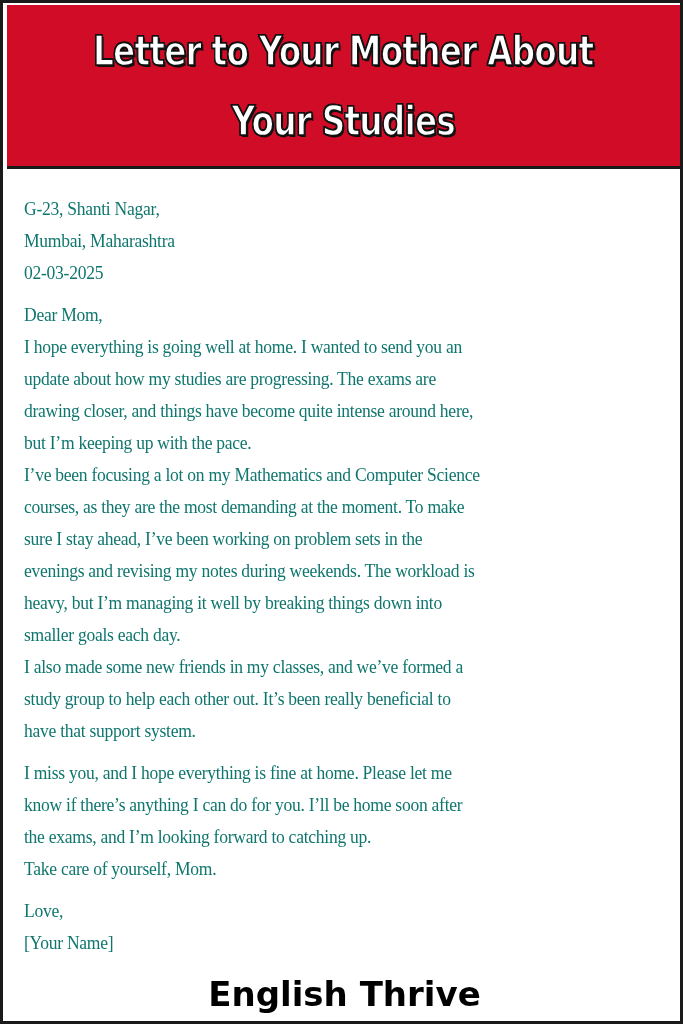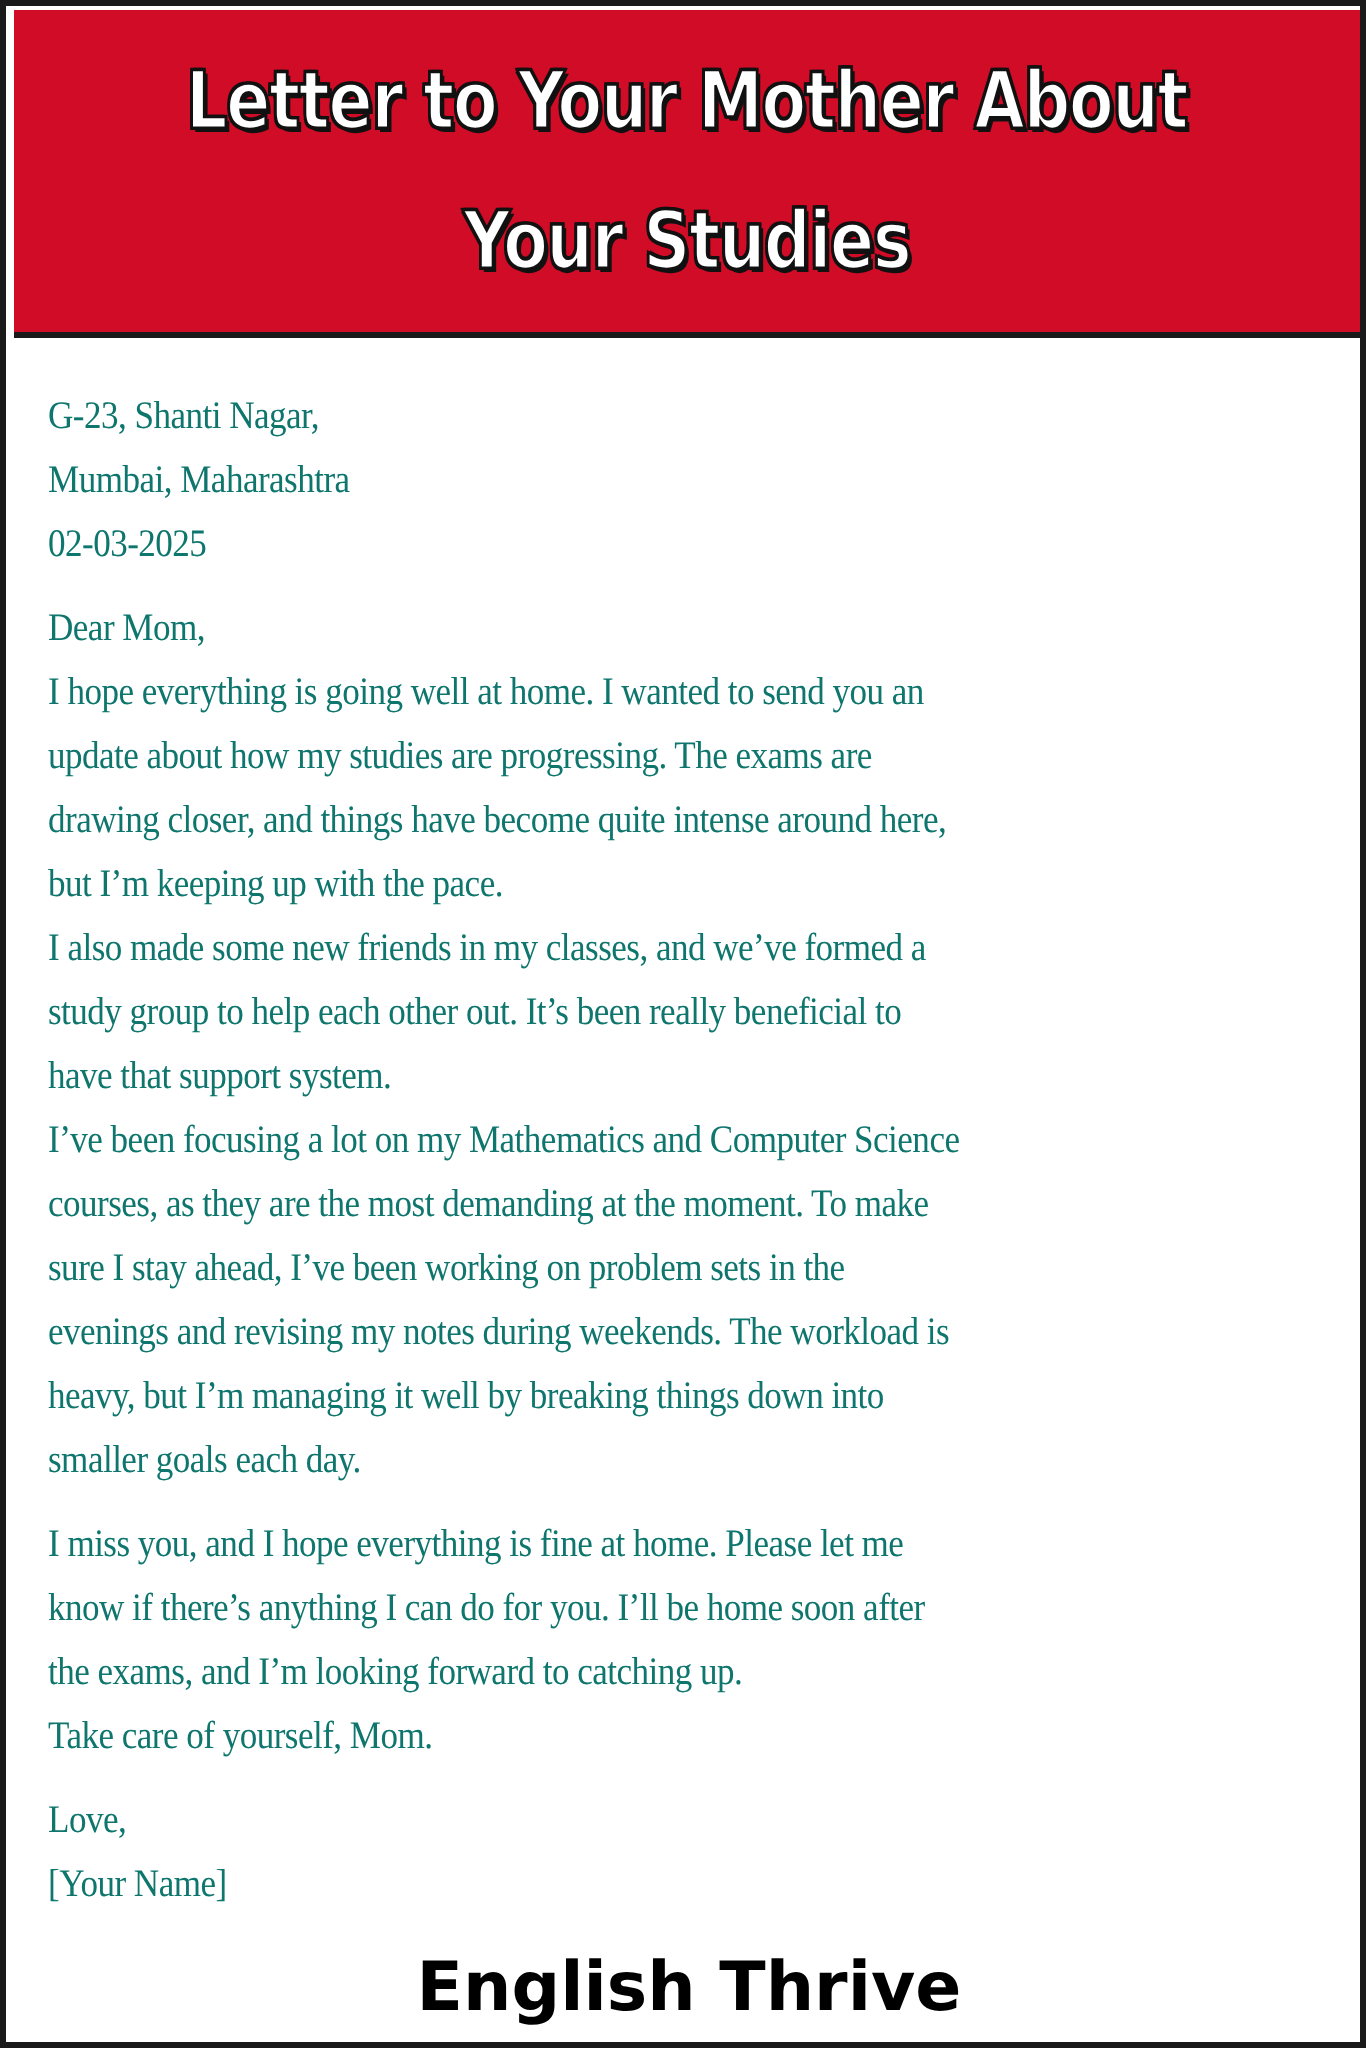--- a/index.html
+++ b/index.html
@@ -51,32 +51,32 @@
     <span class="line">Dear Mom,</span>
 
     <div>
       <span class="line">I hope everything is going well at home. I wanted to send you an</span>
       <span class="line">update about how my studies are progressing. The exams are</span>
       <span class="line">drawing closer, and things have become quite intense around here,</span>
       <span class="line">but I’m keeping up with the pace.</span>
     </div>
 
     <div>
-      <span class="line">I also made some new friends in my classes, and we’ve formed a</span>
-      <span class="line">study group to help each other out. It’s been really beneficial to</span>
-      <span class="line">have that support system.</span>
-    </div>
-
-    <div>
       <span class="line">I’ve been focusing a lot on my Mathematics and Computer Science</span>
       <span class="line">courses, as they are the most demanding at the moment. To make</span>
       <span class="line">sure I stay ahead, I’ve been working on problem sets in the</span>
       <span class="line">evenings and revising my notes during weekends. The workload is</span>
       <span class="line">heavy, but I’m managing it well by breaking things down into</span>
       <span class="line">smaller goals each day.</span>
+    </div>
+
+    <div>
+      <span class="line">I also made some new friends in my classes, and we’ve formed a</span>
+      <span class="line">study group to help each other out. It’s been really beneficial to</span>
+      <span class="line">have that support system.</span>
     </div>
     <div class="gap"></div>
 
     <div>
       <span class="line">I miss you, and I hope everything is fine at home. Please let me</span>
       <span class="line">know if there’s anything I can do for you. I’ll be home soon after</span>
       <span class="line">the exams, and I’m looking forward to catching up.</span>
       <span class="line">Take care of yourself, Mom.</span>
     </div>
     <div class="gap"></div>

